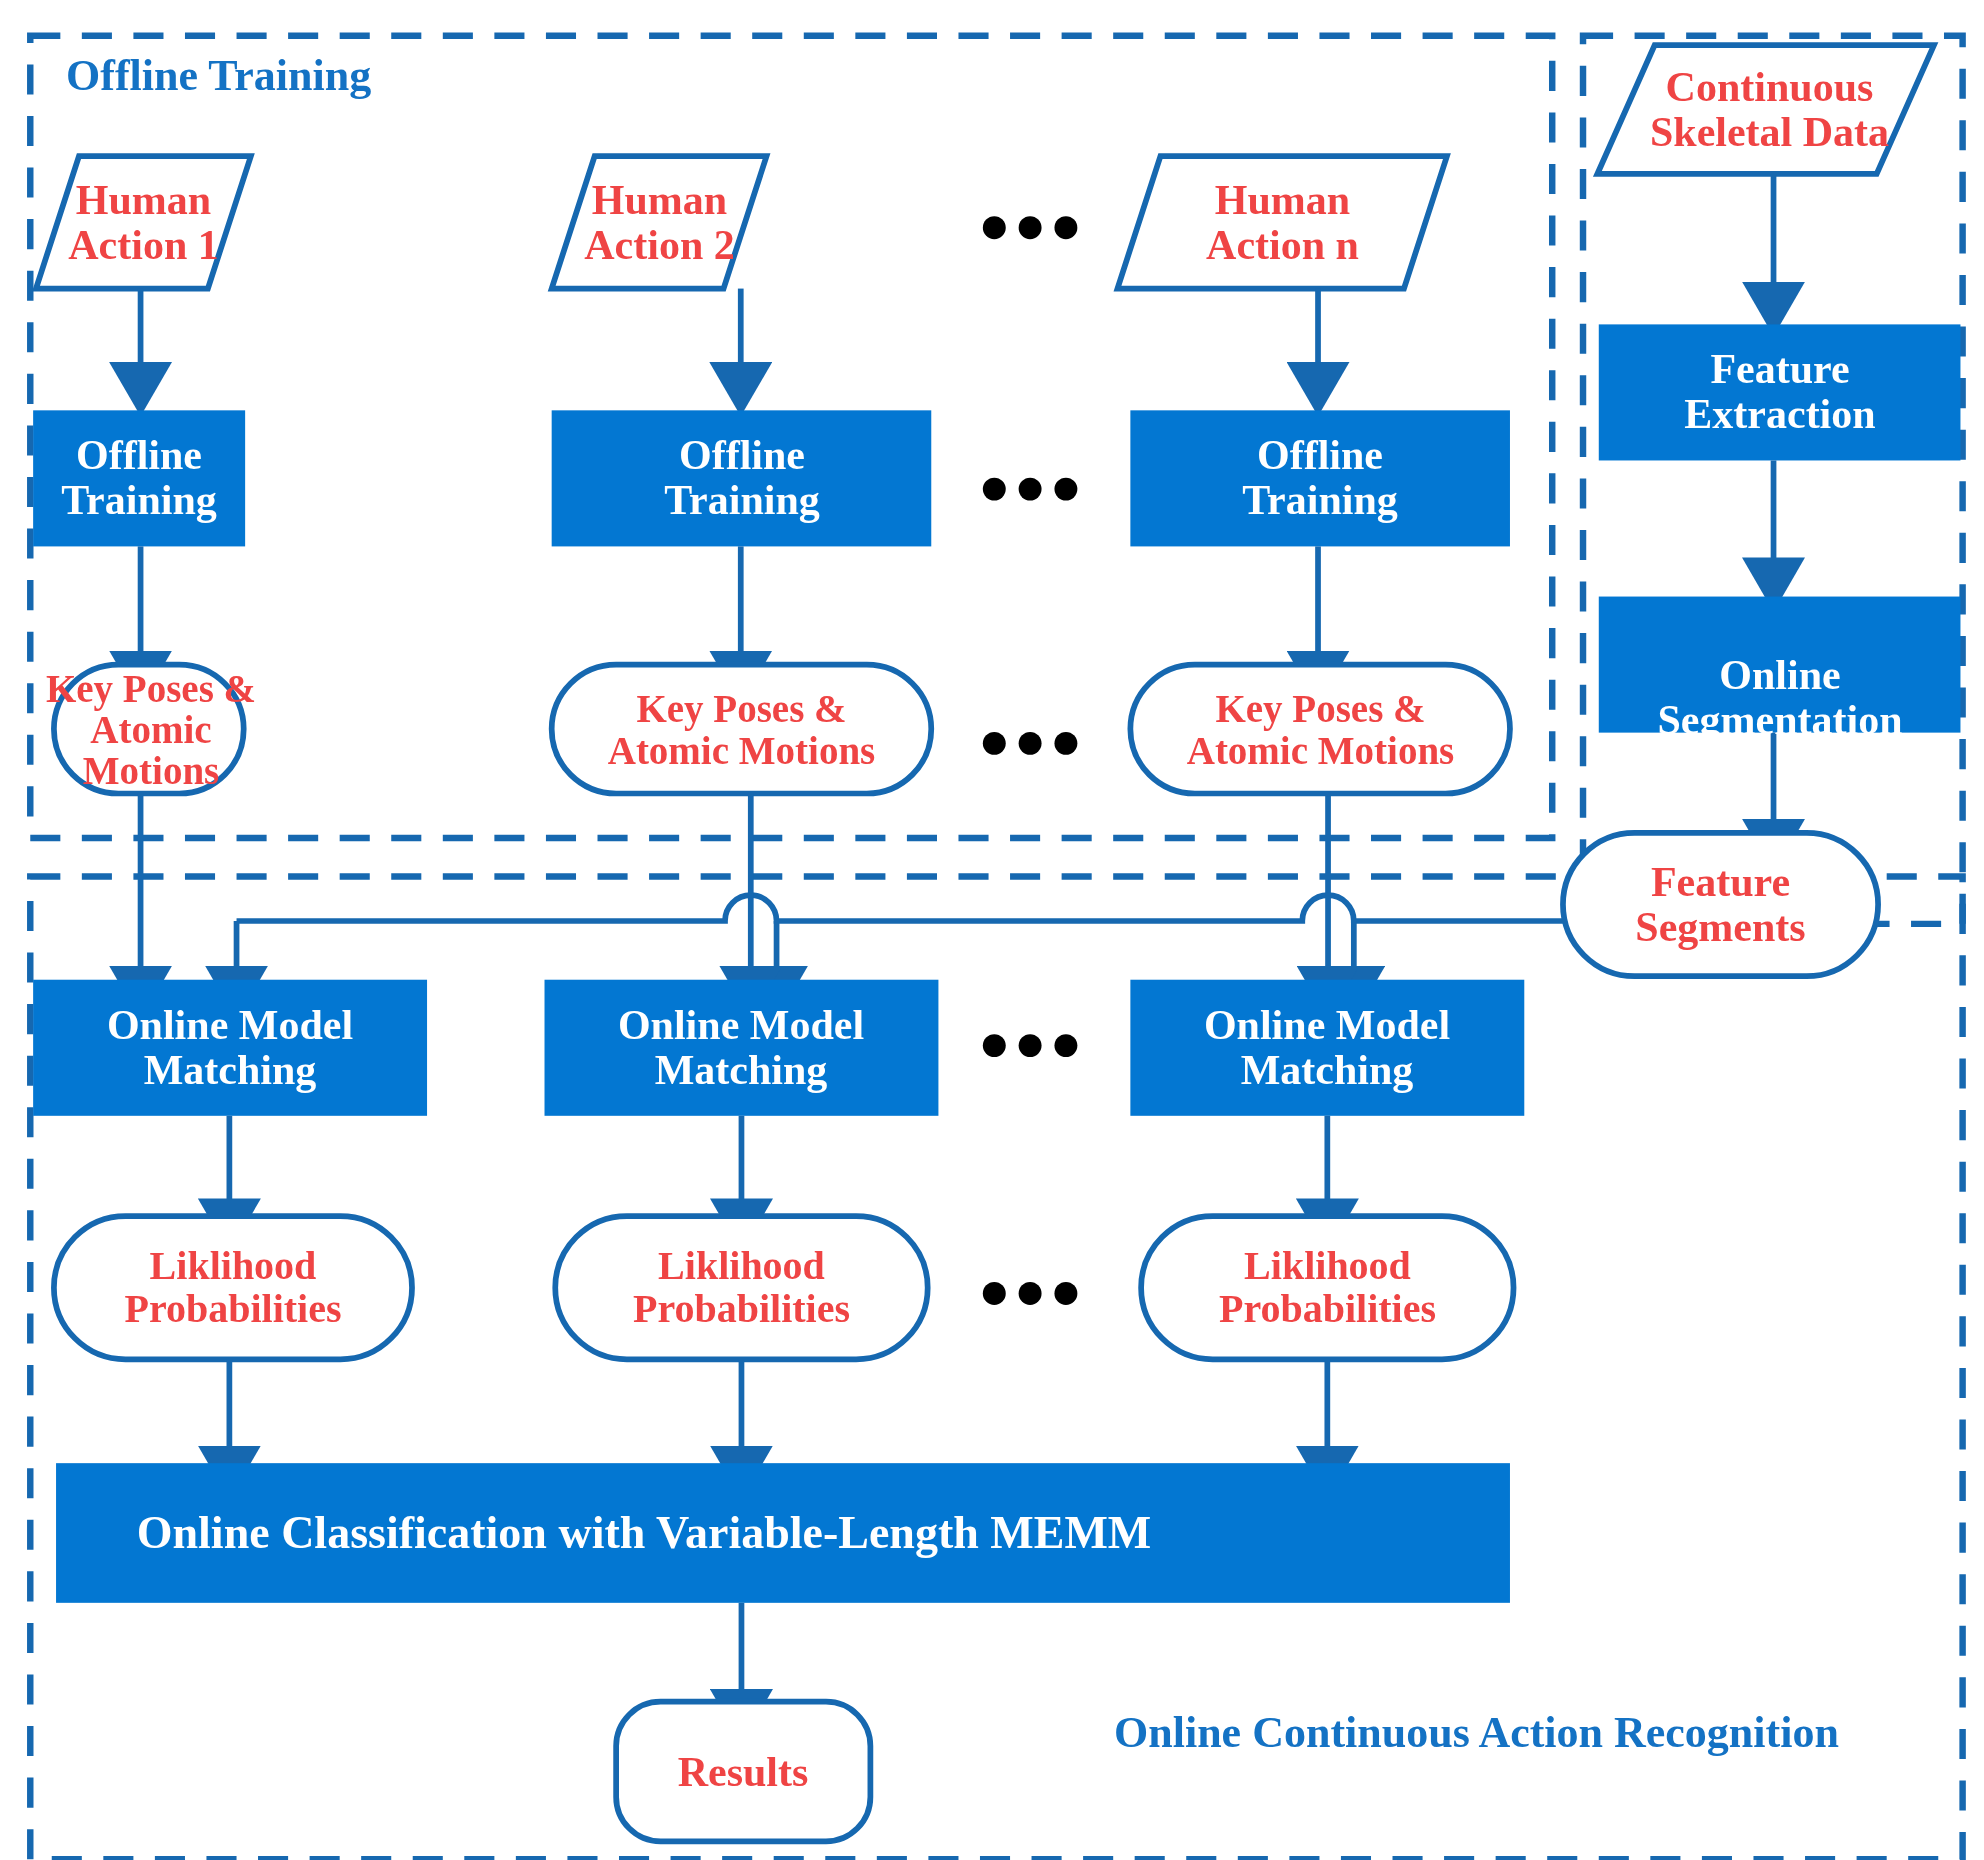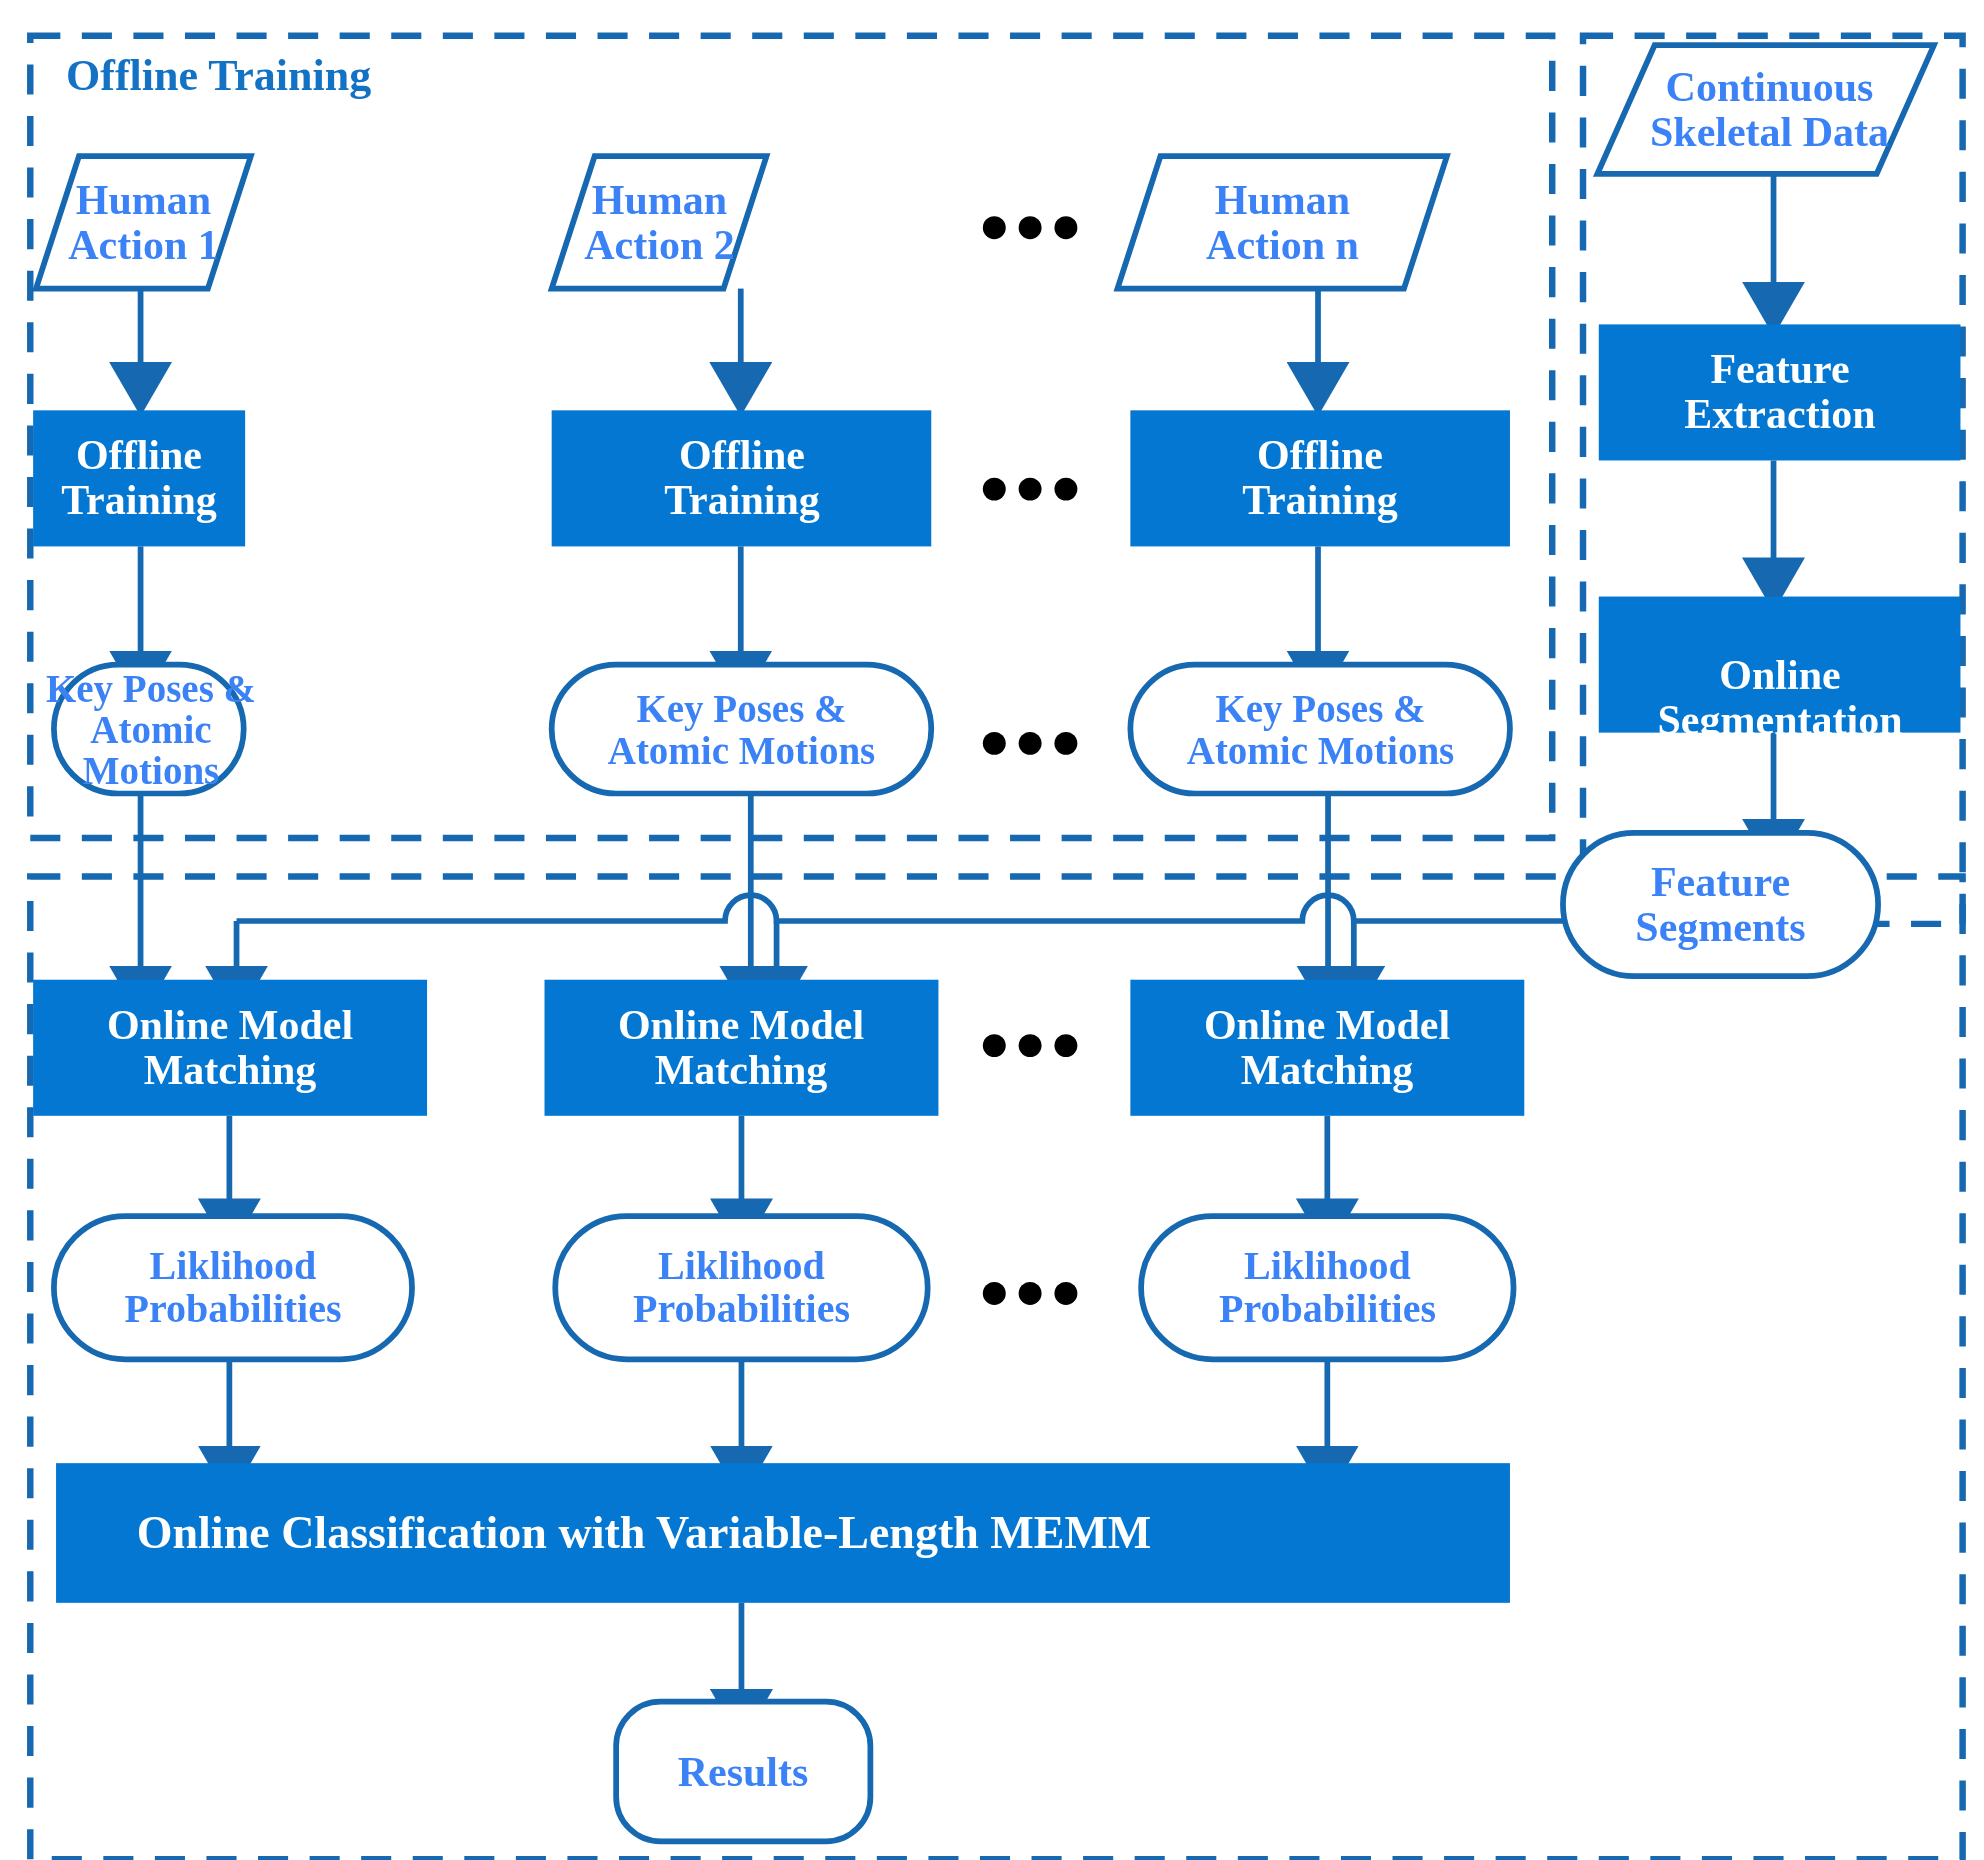--- a/index.html
+++ b/index.html
@@ -5,21 +5,21 @@
   html,body{margin:0;padding:0;background:#ffffff;}
   body{font-family:"Liberation Serif",serif;}
   #root{position:relative;width:1985px;height:1860px;background:#fff;overflow:hidden;margin-top:20px;}
   svg{position:absolute;left:0;top:0;width:1985px;height:1860px;}
   .nodeLabel{
     position:absolute;display:flex;align-items:center;justify-content:center;
     text-align:center;font-weight:bold;line-height:1.06;
     pointer-events:none;white-space:pre-line;
   }
   .fillTxt{color:#ffffff;}
-  .lineTxt{color:#3b82f6;}
+  .lineTxt{color:#ef4444;}
   .panelCaption{
     position:absolute;font-weight:bold;color:#1472c4;white-space:nowrap;
   }
 </style>
 </head>
 <body>
 
 <div id="root">
 
   <svg viewBox="0 0 2771 2597">
@@ -116,20 +116,21 @@
         <circle cx="1488" cy="1778" r="16"></circle>
     </g>
 
     <rect x="78" y="2015" width="2030" height="195" fill="#0377d2"></rect>
     <line x1="1035" y1="2210" x2="1035" y2="2340" stroke="#1668b0" stroke-width="8" marker-end="url(#ah)"></line>
     <rect x="860" y="2348" width="355" height="195" rx="62" ry="62" fill="#fff" stroke="#1668b0" stroke-width="8"></rect>
   </svg>
 
   <div class="panelCaption" style="left:66px;top:30px;font-size:44px;">Offline Training</div>
 
+  <div class="panelCaption" style="left:1114px;top:1687px;font-size:44px;">Online Continuous Action Recognition</div>
 
   <div class="nodeLabel lineTxt" style="left:43px;top:140px;width:201px;height:125px;font-size:42px;">Human
 Action 1</div>
   <div class="nodeLabel fillTxt" style="left:33px;top:390px;width:212px;height:136px;font-size:42px;">Offline
 Training</div>
   <div class="nodeLabel lineTxt" style="left:29px;top:645px;width:244px;height:129px;font-size:39px;">Key Poses &amp;
 Atomic Motions</div>
 
   <div class="nodeLabel lineTxt" style="left:559px;top:140px;width:201px;height:125px;font-size:42px;">Human
 Action 2</div>

